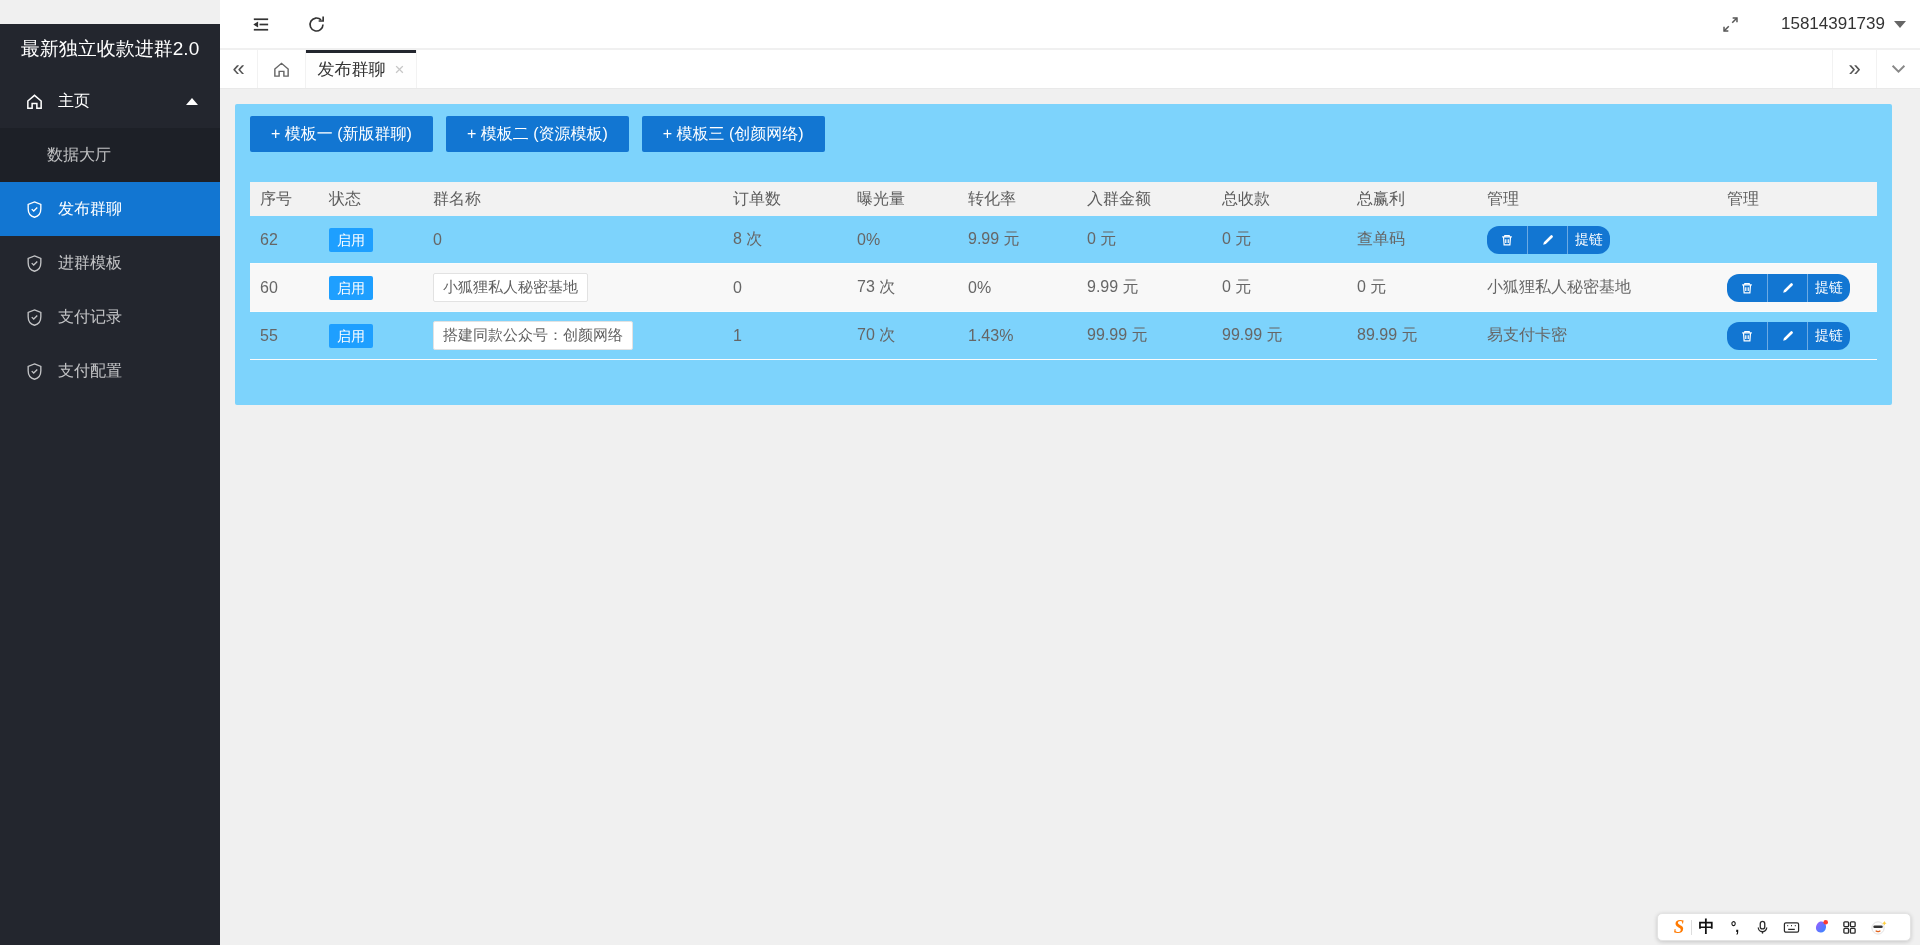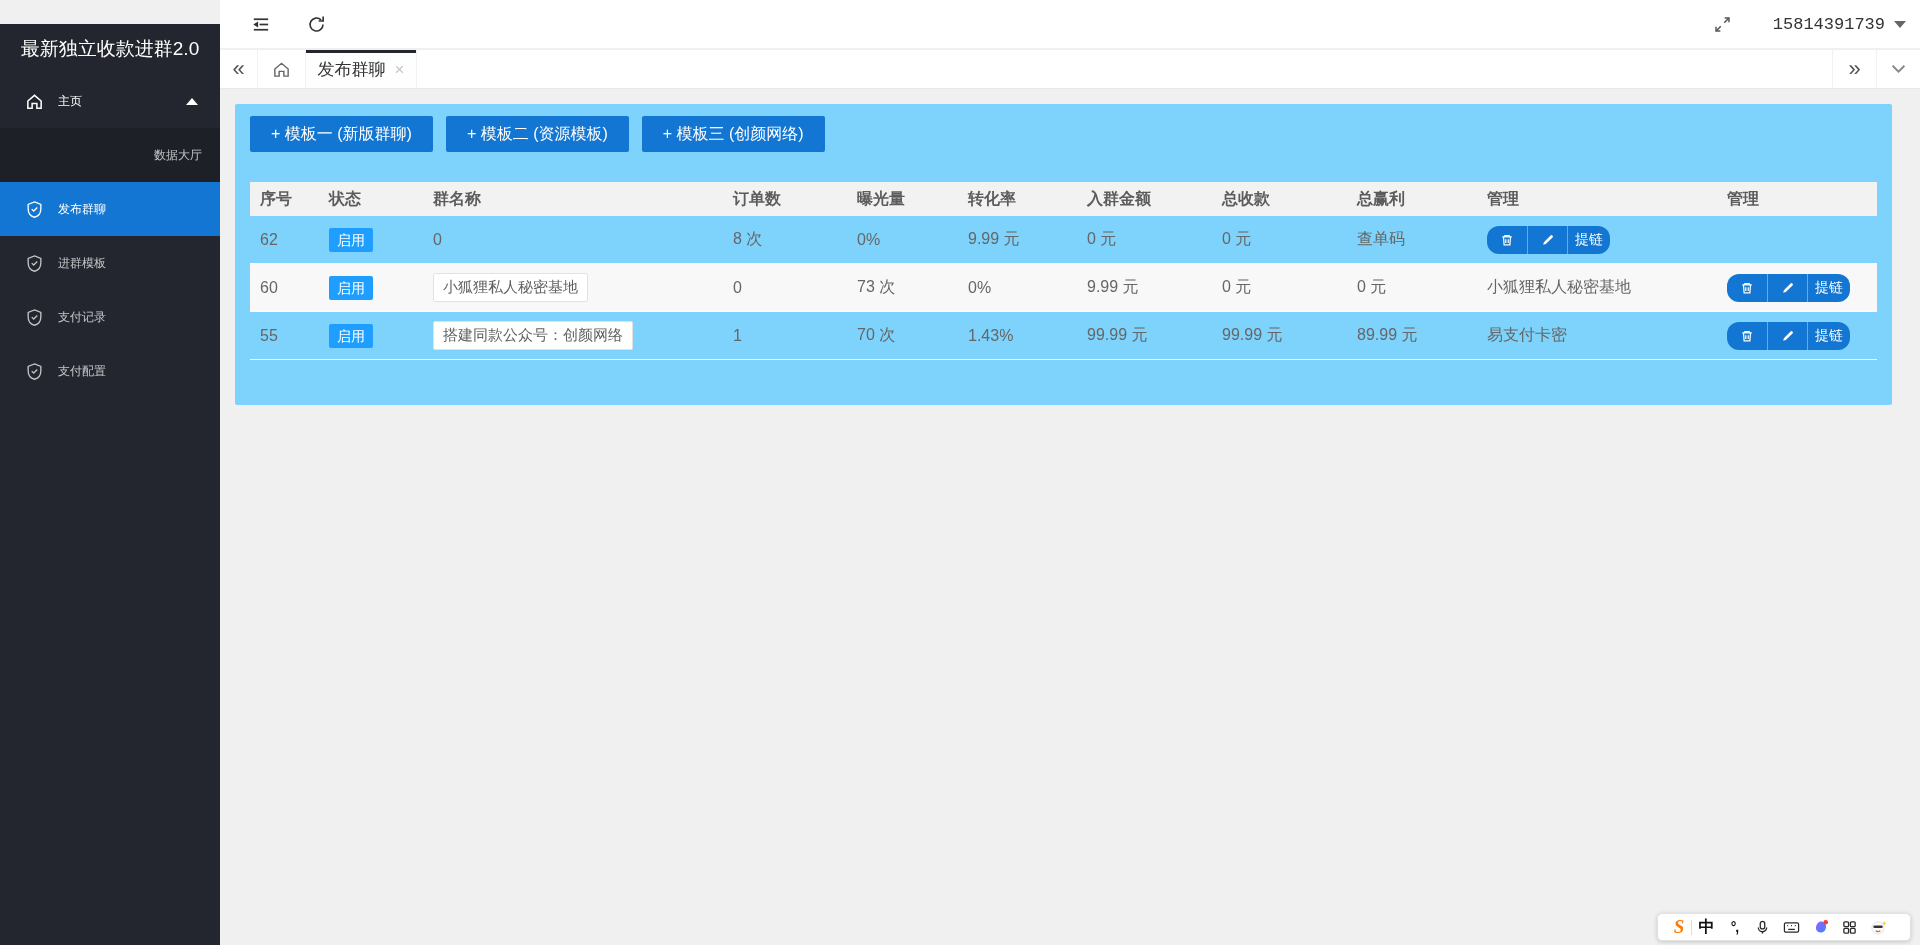--- a/index.html
+++ b/index.html
@@ -1,36 +1,36 @@
 <!DOCTYPE html>
 <html><head>
 <meta charset="utf-8">
 <style>
   * { margin:0; padding:0; box-sizing:border-box; }
   html,body { width:1920px; height:945px; overflow:hidden; font-family:"Liberation Sans", sans-serif; background:#f0f0f0; }
 
   
   .sidebar { position:absolute; left:0; top:0; width:220px; height:945px; background:#23262e; z-index:5;margin-top:24px; }
   .logo { height:50px; line-height:50px; text-align:center; color:#ffffff; font-size:19px; }
-  .nav-item { height:54px; display:flex; align-items:center; padding:0 18px 0 25px; color:rgba(255,255,255,.72); font-size:12px; cursor:pointer; position:relative; }
+  .nav-item { height:54px; display:flex; align-items:center; padding:0 18px 0 25px; color:rgba(255,255,255,.72); font-size:16px; cursor:pointer; position:relative; }
   .nav-item .nav-ico { width:20px; height:20px; margin-right:13px; flex:0 0 auto; display:flex; align-items:center; }
   .nav-item.parent { color:#ffffff; }
-  .nav-item.sub { padding-left:47px; background:#1d2027;justify-content:flex-end; }
+  .nav-item.sub { padding-left:47px; background:#1d2027; }
   .nav-item.active { background:#1276d2; color:#ffffff; }
   .caret-up { position:absolute; right:22px; width:0; height:0; border-left:6px solid transparent; border-right:6px solid transparent; border-bottom:7px solid #ffffff; }
 
   
   .header { position:absolute; left:220px; top:0; right:0; height:49px; background:#ffffff; border-bottom:1px solid #f0f0f0; display:flex; align-items:center; z-index:4; }
   .hd-ico { width:24px; height:24px; display:flex; align-items:center; justify-content:center; cursor:pointer; color:#333; }
   .fold { margin-left:28px; }
   .refresh { margin-left:32px; }
   .hd-right { margin-left:auto; display:flex; align-items:center; }
   .fullscreen { margin-right:38px; color:#555; }
   .user { display:flex; align-items:center; cursor:pointer; margin-right:14px; }
-  .user-name { font-size:17px; color:#333;font-family:Liberation Mono, monospace; }
+  .user-name { font-size:17px; color:#333; }
   .user-caret { width:0; height:0; border-left:6px solid transparent; border-right:6px solid transparent; border-top:7px solid #666; margin-left:9px; }
 
   
   .tabbar { position:absolute; left:220px; top:50px; right:0; height:39px; background:#ffffff; border-bottom:1px solid #e9e9e9; display:flex; align-items:stretch; z-index:4; }
   .tab-ctrl { width:38px; display:flex; align-items:center; justify-content:center; color:#555; font-size:22px; cursor:pointer; border-right:1px solid #f2f2f2; }
   .tab-home { width:48px; display:flex; align-items:center; justify-content:center; cursor:pointer; border-right:1px solid #f2f2f2; color:#555; }
   .tab { width:111px; display:flex; align-items:center; justify-content:center; gap:9px; border-right:1px solid #f2f2f2; cursor:pointer; position:relative; font-size:17px; color:#333; background:#fefefe; }
   .tab.active::before { content:""; position:absolute; left:0; top:0; right:0; height:3px; background:#23262e; }
   .tab .close { color:#c6c6c6; font-size:17px; line-height:1; }
   .tab-right { margin-left:auto; display:flex; }
@@ -38,21 +38,21 @@
 
   
   .content { position:absolute; left:220px; top:90px; right:0; bottom:0; background:#f0f0f0; }
   .card { position:absolute; left:15px; top:14px; width:1657px; height:301px; background:#7dd3fc; border-radius:2px; padding:12px 15px; }
   .btn-row { display:flex; }
   .tpl-btn { height:36px; line-height:36px; background:#1276d2; color:#ffffff; font-size:16px; border:none; border-radius:2px; padding:0 21px; margin-right:13px; cursor:pointer; font-family:inherit; }
 
   
   .tbl { margin-top:30px; width:1627px; font-size:16px; color:#666; }
   .tr { display:grid; grid-template-columns:69px 104px 300px 124px 111px 119px 135px 135px 130px 240px 156px; align-items:center; }
-  .tr.head { background:#f2f2f2; height:34px; color:#5c5c5c;font-weight:bold; }
+  .tr.head { background:#f2f2f2; height:34px; color:#5c5c5c; }
   .tr.body { height:48px; border-bottom:1px solid #fbfbfb; }
   .tr.stripe { background:#f8f8f8; }
   .td { padding-left:10px; overflow:hidden; white-space:nowrap; }
   .badge { display:inline-block; background:#1e9fff; color:#fff; font-size:14px; line-height:24px; padding:0 8px; border-radius:2px; }
   .tag { display:inline-block; border:1px solid #e2e2e2; border-radius:2px; padding:4px 9px; font-size:15px; color:#606060; background:#fff; }
   .act-group { display:inline-flex; height:28px; border-radius:12px; overflow:hidden; }
   .act-btn { background:#1276d2; color:#fff; border:none; display:flex; align-items:center; justify-content:center; width:40px; cursor:pointer; font-size:14px; font-family:inherit; }
   .act-btn + .act-btn { border-left:1px solid rgba(255,255,255,.38); }
   .act-btn.link { width:43px; }
 

